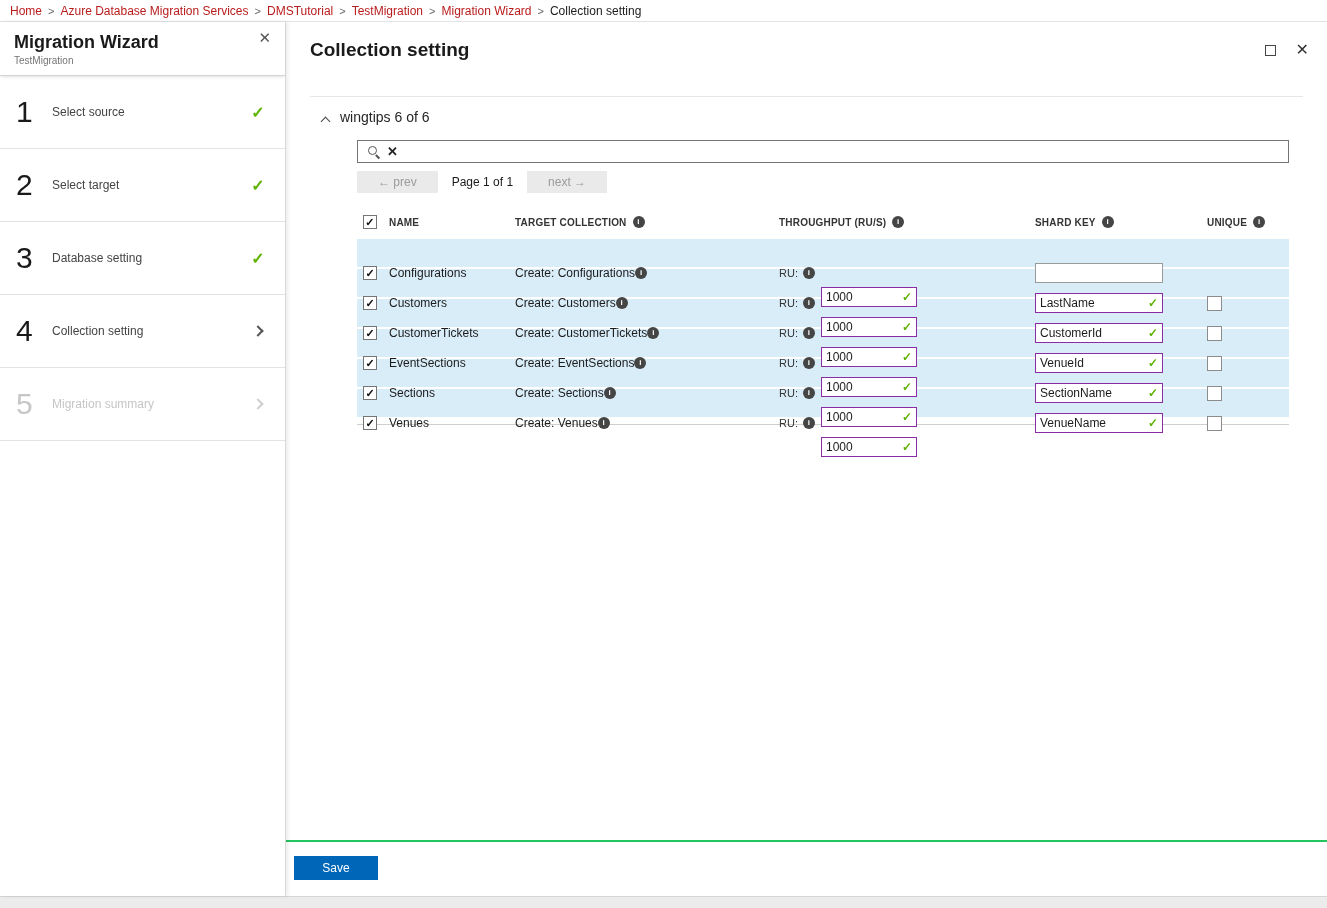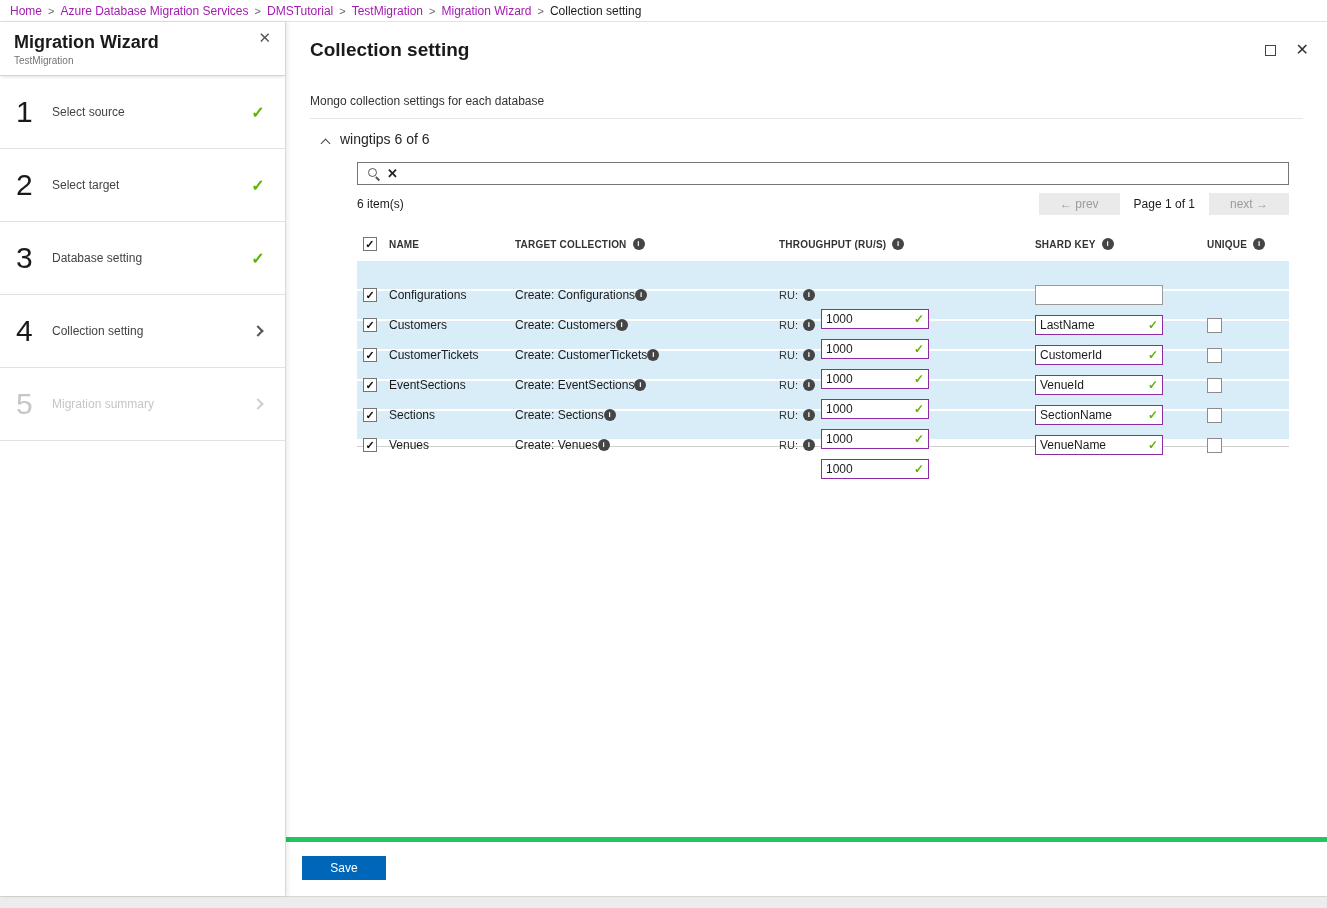--- a/index.html
+++ b/index.html
@@ -2,21 +2,21 @@
 <html><head>
 <meta charset="utf-8">
 <style>
   * { margin:0; padding:0; box-sizing:border-box; }
   html,body { width:1327px; height:908px; overflow:hidden; }
   body { font-family:"Liberation Sans", sans-serif; background:#fff; color:#1b1b1b; }
   [data-interactable="true"] { cursor:pointer; }
 
   
   .breadcrumb-bar { height:22px; display:flex; align-items:center; padding-left:10px; font-size:12px; gap:6px; background:#fff; border-bottom:1px solid #e3e3e3; }
-  .crumb { color:#a21caf; white-space:nowrap; }
+  .crumb { color:#b91c1c; white-space:nowrap; }
   .crumb.current { color:#1b1b1b; cursor:default; }
   .crumb-sep { color:#666; font-size:11px; }
 
   
   .content { display:flex; height:874px; }
   .sidebar { width:286px; background:#fff; border-right:1px solid #d9d9d9; box-shadow:2px 0 4px rgba(0,0,0,.08); position:relative; z-index:2; }
   .main { flex:1; position:relative; background:#fff; display:flex; flex-direction:column; }
   .bottom-strip { height:12px; background:#ececec; border-top:1px solid #d6d6d6; }
 
   
@@ -76,27 +76,27 @@
   .cell.name { padding-left:4px; }
   .cell.target { gap:0; }
   .info-icon { width:12px; height:12px; border-radius:50%; background:#454545; color:#fff; font-size:8px; font-weight:700; display:inline-flex; align-items:center; justify-content:center; line-height:1; flex:none; }
   .ru-label { font-size:11px; color:#333; margin-right:5px; }
   .cell.throughput { gap:0; }
   .cell.throughput .info-icon { margin-right:6px; }
   .vinput { position:relative; height:20px; background:#fff; border:1px solid #8a2da5; display:flex; align-items:center; }
   .vinput.gray { border-color:#9a9a9a; }
   .vinput input { border:none; outline:none; flex:1; min-width:0; font-size:12px; font-family:"Liberation Sans", sans-serif; padding:0 4px; background:transparent; color:#1b1b1b; }
   .vinput .valid { color:#5db300; font-size:12px; font-weight:700; padding-right:4px; line-height:1; }
-  .vinput.ru { width:108px;margin-top:48px; }
+  .vinput.ru { width:96px;margin-top:48px; }
   .vinput.shard { width:128px; }
   .unique-cb { width:15px; height:15px; background:#fff; border:1px solid #8c8c8c; margin-left:12px; }
   .table-end { border-top:1px solid #cfcfcf; margin-top:7px; }
 
   
-  .main-footer { flex:none; border-top:5px solid #22c55e; padding:14px 24px 16px 16px; }
+  .main-footer { flex:none; border-top:2px solid #22c55e; padding:14px 24px 16px 8px; }
   .save-btn { display:inline-block; min-width:84px; background:#0067b8; color:#fff; border:none; font-size:12px; font-family:"Liberation Sans", sans-serif; padding:5px 0; text-align:center; }
 </style>
 </head>
 <body>
 
 <div class="breadcrumb-bar" data-interactable="false">
   <span class="crumb" data-interactable="true">Home</span>
 
   <span class="crumb-sep" data-interactable="false">&gt;</span>
 
@@ -166,36 +166,34 @@
   <main class="main" data-interactable="false">
     <div class="main-header">
       <div class="main-title" data-interactable="false">Collection setting</div>
       <div class="main-header-icons">
         <span class="maximize-icon" data-interactable="true"></span>
         <span class="main-close" data-interactable="true">✕</span>
       </div>
     </div>
 
     <div class="main-body">
-      <div class="desc" data-interactable="false">Mongo collection settings for each database</div>
       <hr class="rule" data-interactable="false">
 
       <div class="group-header" data-interactable="true">
         <span class="chevron-up" data-interactable="false"></span>
         <span class="group-label" data-interactable="false">wingtips 6 of 6</span>
       </div>
 
       <div class="group-content">
         <div class="search-bar" data-interactable="false">
           <span class="search-icon" data-interactable="false"></span>
           <span class="search-clear" data-interactable="true">✕</span>
         </div>
 
         <div class="toolbar">
-          <span class="items-count" data-interactable="false">6 item(s)</span>
           <button class="page-btn" data-interactable="true">← prev</button>
           <span class="page-label" data-interactable="false">Page 1 of 1</span>
           <button class="page-btn" data-interactable="true">next →</button>
         </div>
 
         <div class="grid-row table-header" data-interactable="false">
           <div class="hcell">
               <span class="cb" data-interactable="true">✓</span>
             </div>
           <div class="hcell name">

